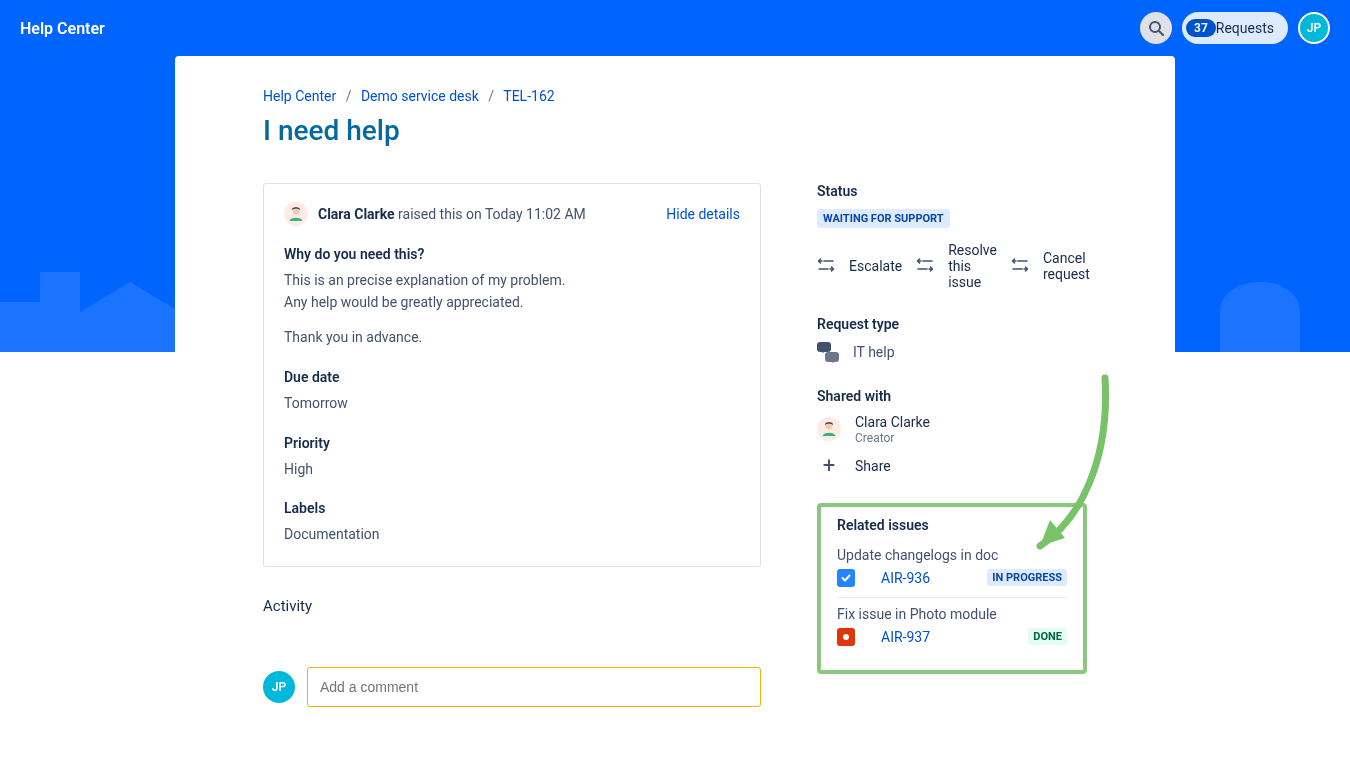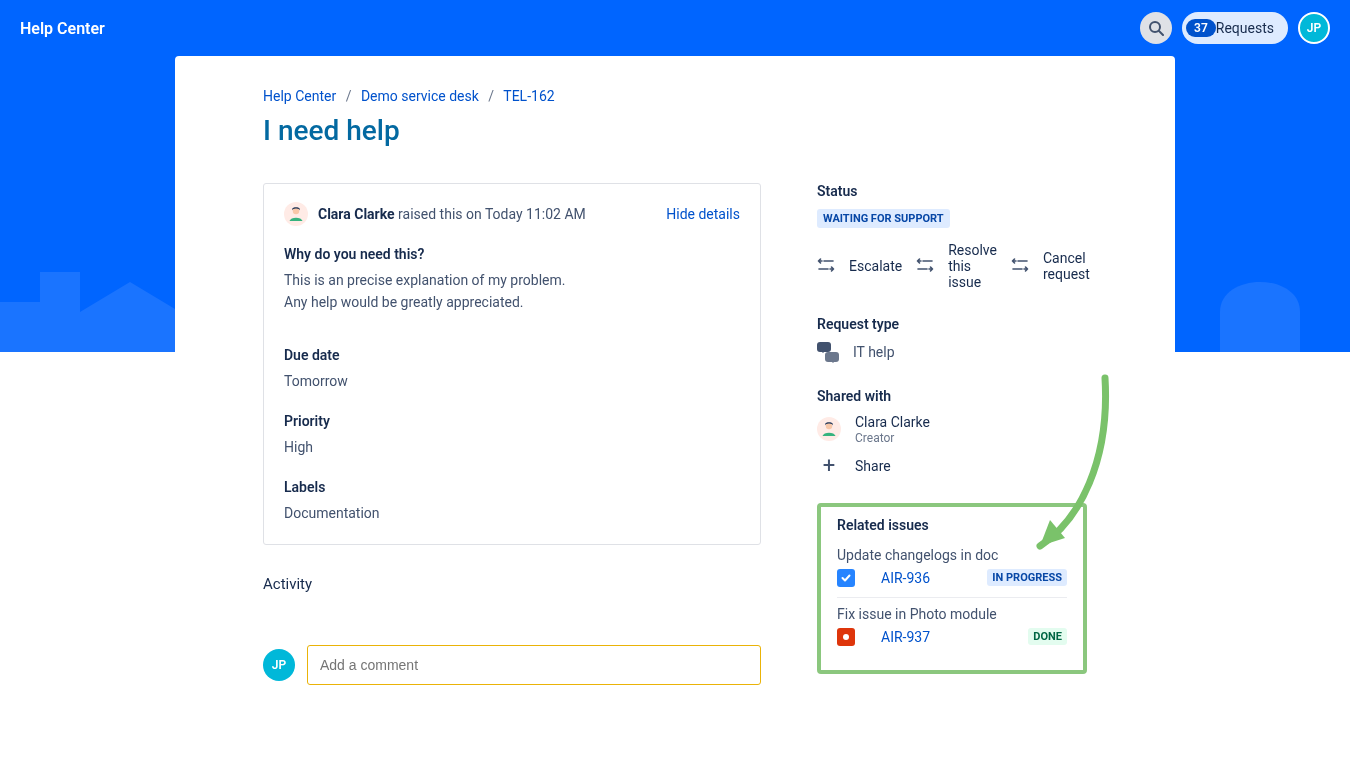--- a/index.html
+++ b/index.html
@@ -252,20 +252,21 @@
           </div>
           <span class="hide-link">Hide details</span>
         </div>
 
         <div class="field-block">
           <div class="field-label">Why do you need this?</div>
           <div class="field-body">
             <div>This is an precise explanation of my problem.</div>
             <div>Any help would be greatly appreciated.</div>
             <div style="height:14px"></div>
+            <div>Thank you in advance.</div>
           </div>
         </div>
 
         <div class="field-block">
           <div class="field-label">Due date</div>
           <div class="field-body">Tomorrow</div>
         </div>
 
         <div class="field-block">
           <div class="field-label">Priority</div>

